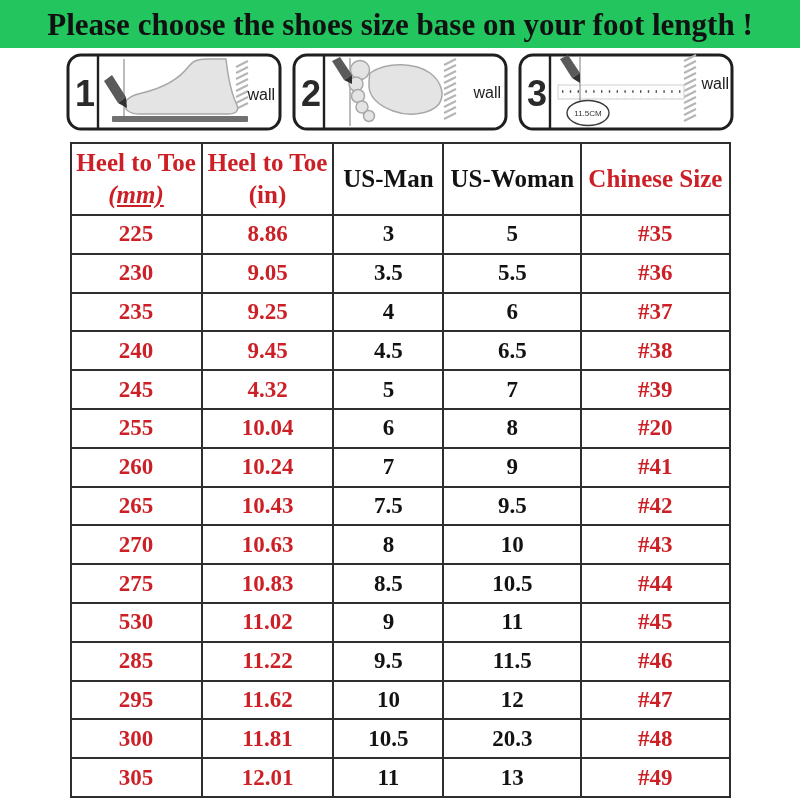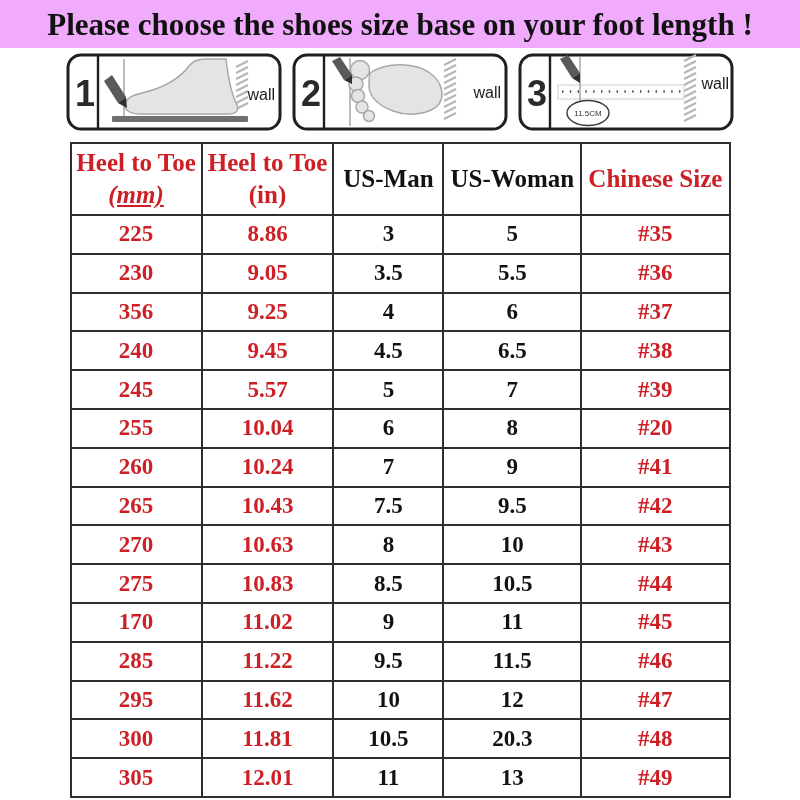--- a/index.html
+++ b/index.html
@@ -1,21 +1,21 @@
 <!DOCTYPE html>
 <html><head>
 <meta charset="utf-8">
 <style>
   html, body { margin:0; padding:0; background:#ffffff; }
   body {
     width:800px; height:800px; overflow:hidden;
     font-family:"Liberation Serif", serif;
   }
   .title-bar {
-    height:48px; background:#f0abfc; color:#111;
+    height:48px; background:#22c55e; color:#111;
     font-size:31px; font-weight:700; text-align:center; line-height:49px;
     white-space:nowrap;
   }
   .diagram-row {
     margin-top:5px; height:78px;
     display:flex; justify-content:center; align-items:center; gap:10px;
   }
   svg.step-panel { width:216px; height:78px; display:block; }
   .panel-frame { fill:#ffffff; stroke:#1f1f1f; stroke-width:3; }
   .divider { stroke:#1f1f1f; stroke-width:2.4; }
@@ -148,36 +148,36 @@
       <td class="red">#35</td>
     </tr>
       <tr>
       <td class="red">230</td>
       <td class="red">9.05</td>
       <td class="blk">3.5</td>
       <td class="blk">5.5</td>
       <td class="red">#36</td>
     </tr>
       <tr>
-      <td class="red">356</td>
+      <td class="red">235</td>
       <td class="red">9.25</td>
       <td class="blk">4</td>
       <td class="blk">6</td>
       <td class="red">#37</td>
     </tr>
       <tr>
       <td class="red">240</td>
       <td class="red">9.45</td>
       <td class="blk">4.5</td>
       <td class="blk">6.5</td>
       <td class="red">#38</td>
     </tr>
       <tr>
       <td class="red">245</td>
-      <td class="red">5.57</td>
+      <td class="red">4.32</td>
       <td class="blk">5</td>
       <td class="blk">7</td>
       <td class="red">#39</td>
     </tr>
       <tr>
       <td class="red">255</td>
       <td class="red">10.04</td>
       <td class="blk">6</td>
       <td class="blk">8</td>
       <td class="red">#20</td>
@@ -204,21 +204,21 @@
       <td class="red">#43</td>
     </tr>
       <tr>
       <td class="red">275</td>
       <td class="red">10.83</td>
       <td class="blk">8.5</td>
       <td class="blk">10.5</td>
       <td class="red">#44</td>
     </tr>
       <tr>
-      <td class="red">170</td>
+      <td class="red">530</td>
       <td class="red">11.02</td>
       <td class="blk">9</td>
       <td class="blk">11</td>
       <td class="red">#45</td>
     </tr>
       <tr>
       <td class="red">285</td>
       <td class="red">11.22</td>
       <td class="blk">9.5</td>
       <td class="blk">11.5</td>

